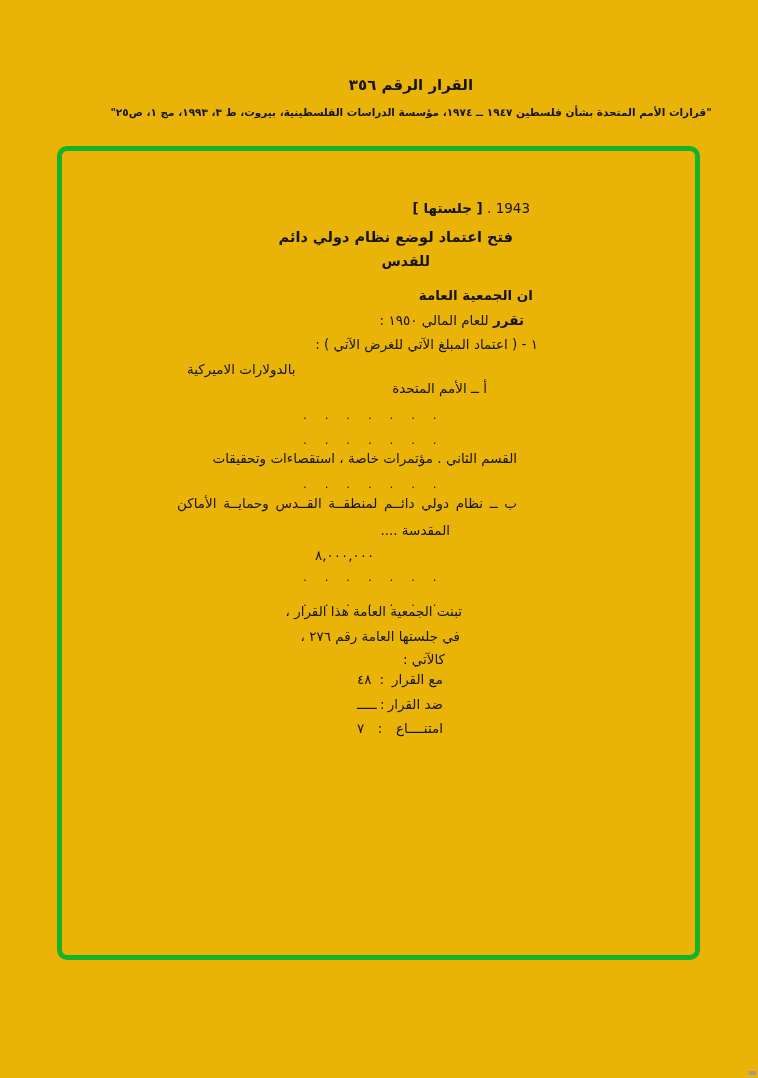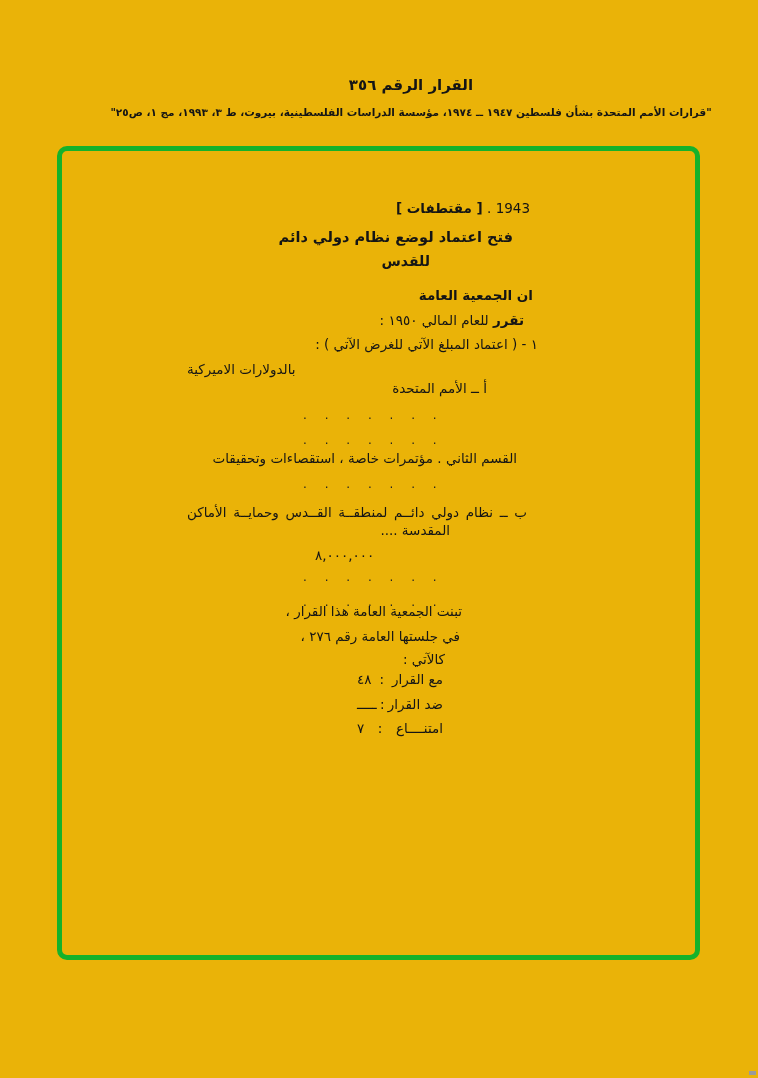--- a/index.html
+++ b/index.html
@@ -19,21 +19,21 @@
   .l1{top:175px;right:225px;}
   .l2{top:199px;right:228px;}
   .l3{top:228px;right:245px;font-size:14.5px;}
   .l4{top:252px;right:328px;font-size:14px;}
   .l5{top:286px;right:225px;}
   .l6{top:311px;right:234px;}
   .l7{top:335px;right:220px;}
   .l8{top:360px;left:187px;}
   .l9{top:379px;right:271px;}
   .l12{top:449px;right:241px;}
-  .l14{top:494px;right:231px;width:340px;text-align:justify;text-align-last:justify;margin-top:9px;}
+  .l14{top:494px;right:241px;width:340px;text-align:justify;text-align-last:justify;}
   .l15{top:521px;right:308px;}
   .l16{top:546px;left:315px;}
   .l19{top:602px;right:296px;}
   .l20{top:627px;right:298px;}
   .l21{top:650px;right:313px;}
   .dots{position:absolute;left:303px;direction:ltr;white-space:pre;
         word-spacing:14px;font-size:12px;color:#222;}
   .d1{top:408px;}.d2{top:433px;}.d3{top:477px;}.d4{top:570px;}.d5{top:595px;}
   .vote-row{position:absolute;right:315px;width:86px;display:flex;direction:rtl;
             justify-content:space-between;align-items:baseline;font-size:13.5px;}
@@ -44,21 +44,21 @@
 <body>
 
 <div id="page">
 
   <div class="center-band doc-title">القرار الرقم ٣٥٦</div>
   <div class="center-band doc-source">"قرارات الأمم المتحدة بشأن فلسطين ١٩٤٧ ــ ١٩٧٤، مؤسسة الدراسات الفلسطينية، بيروت، ط ٣، ١٩٩٣، مج ١، ص٢٥"</div>
 
   <div class="frame"></div>
 
 
-  <div class="ln l2"><span>1943 .</span> <span class="bold">[ مقتطفات ]</span></div>
+  <div class="ln l2"><span>1943 .</span> <span class="bold">[ جلستها ]</span></div>
 
   <div class="ln l3 bold">فتح اعتماد لوضع نظام دولي دائم</div>
   <div class="ln l4 bold">للقدس</div>
 
   <div class="ln l5 bold">ان الجمعية العامة</div>
 
   <div class="ln l6"><span class="bold">تقرر</span><span> للعام المالي ١٩٥٠ :</span></div>
 
   <div class="ln l7">١ - ( اعتماد المبلغ الآتي للغرض الآتي ) :</div>
   <div class="ln l8">بالدولارات   الاميركية</div>

